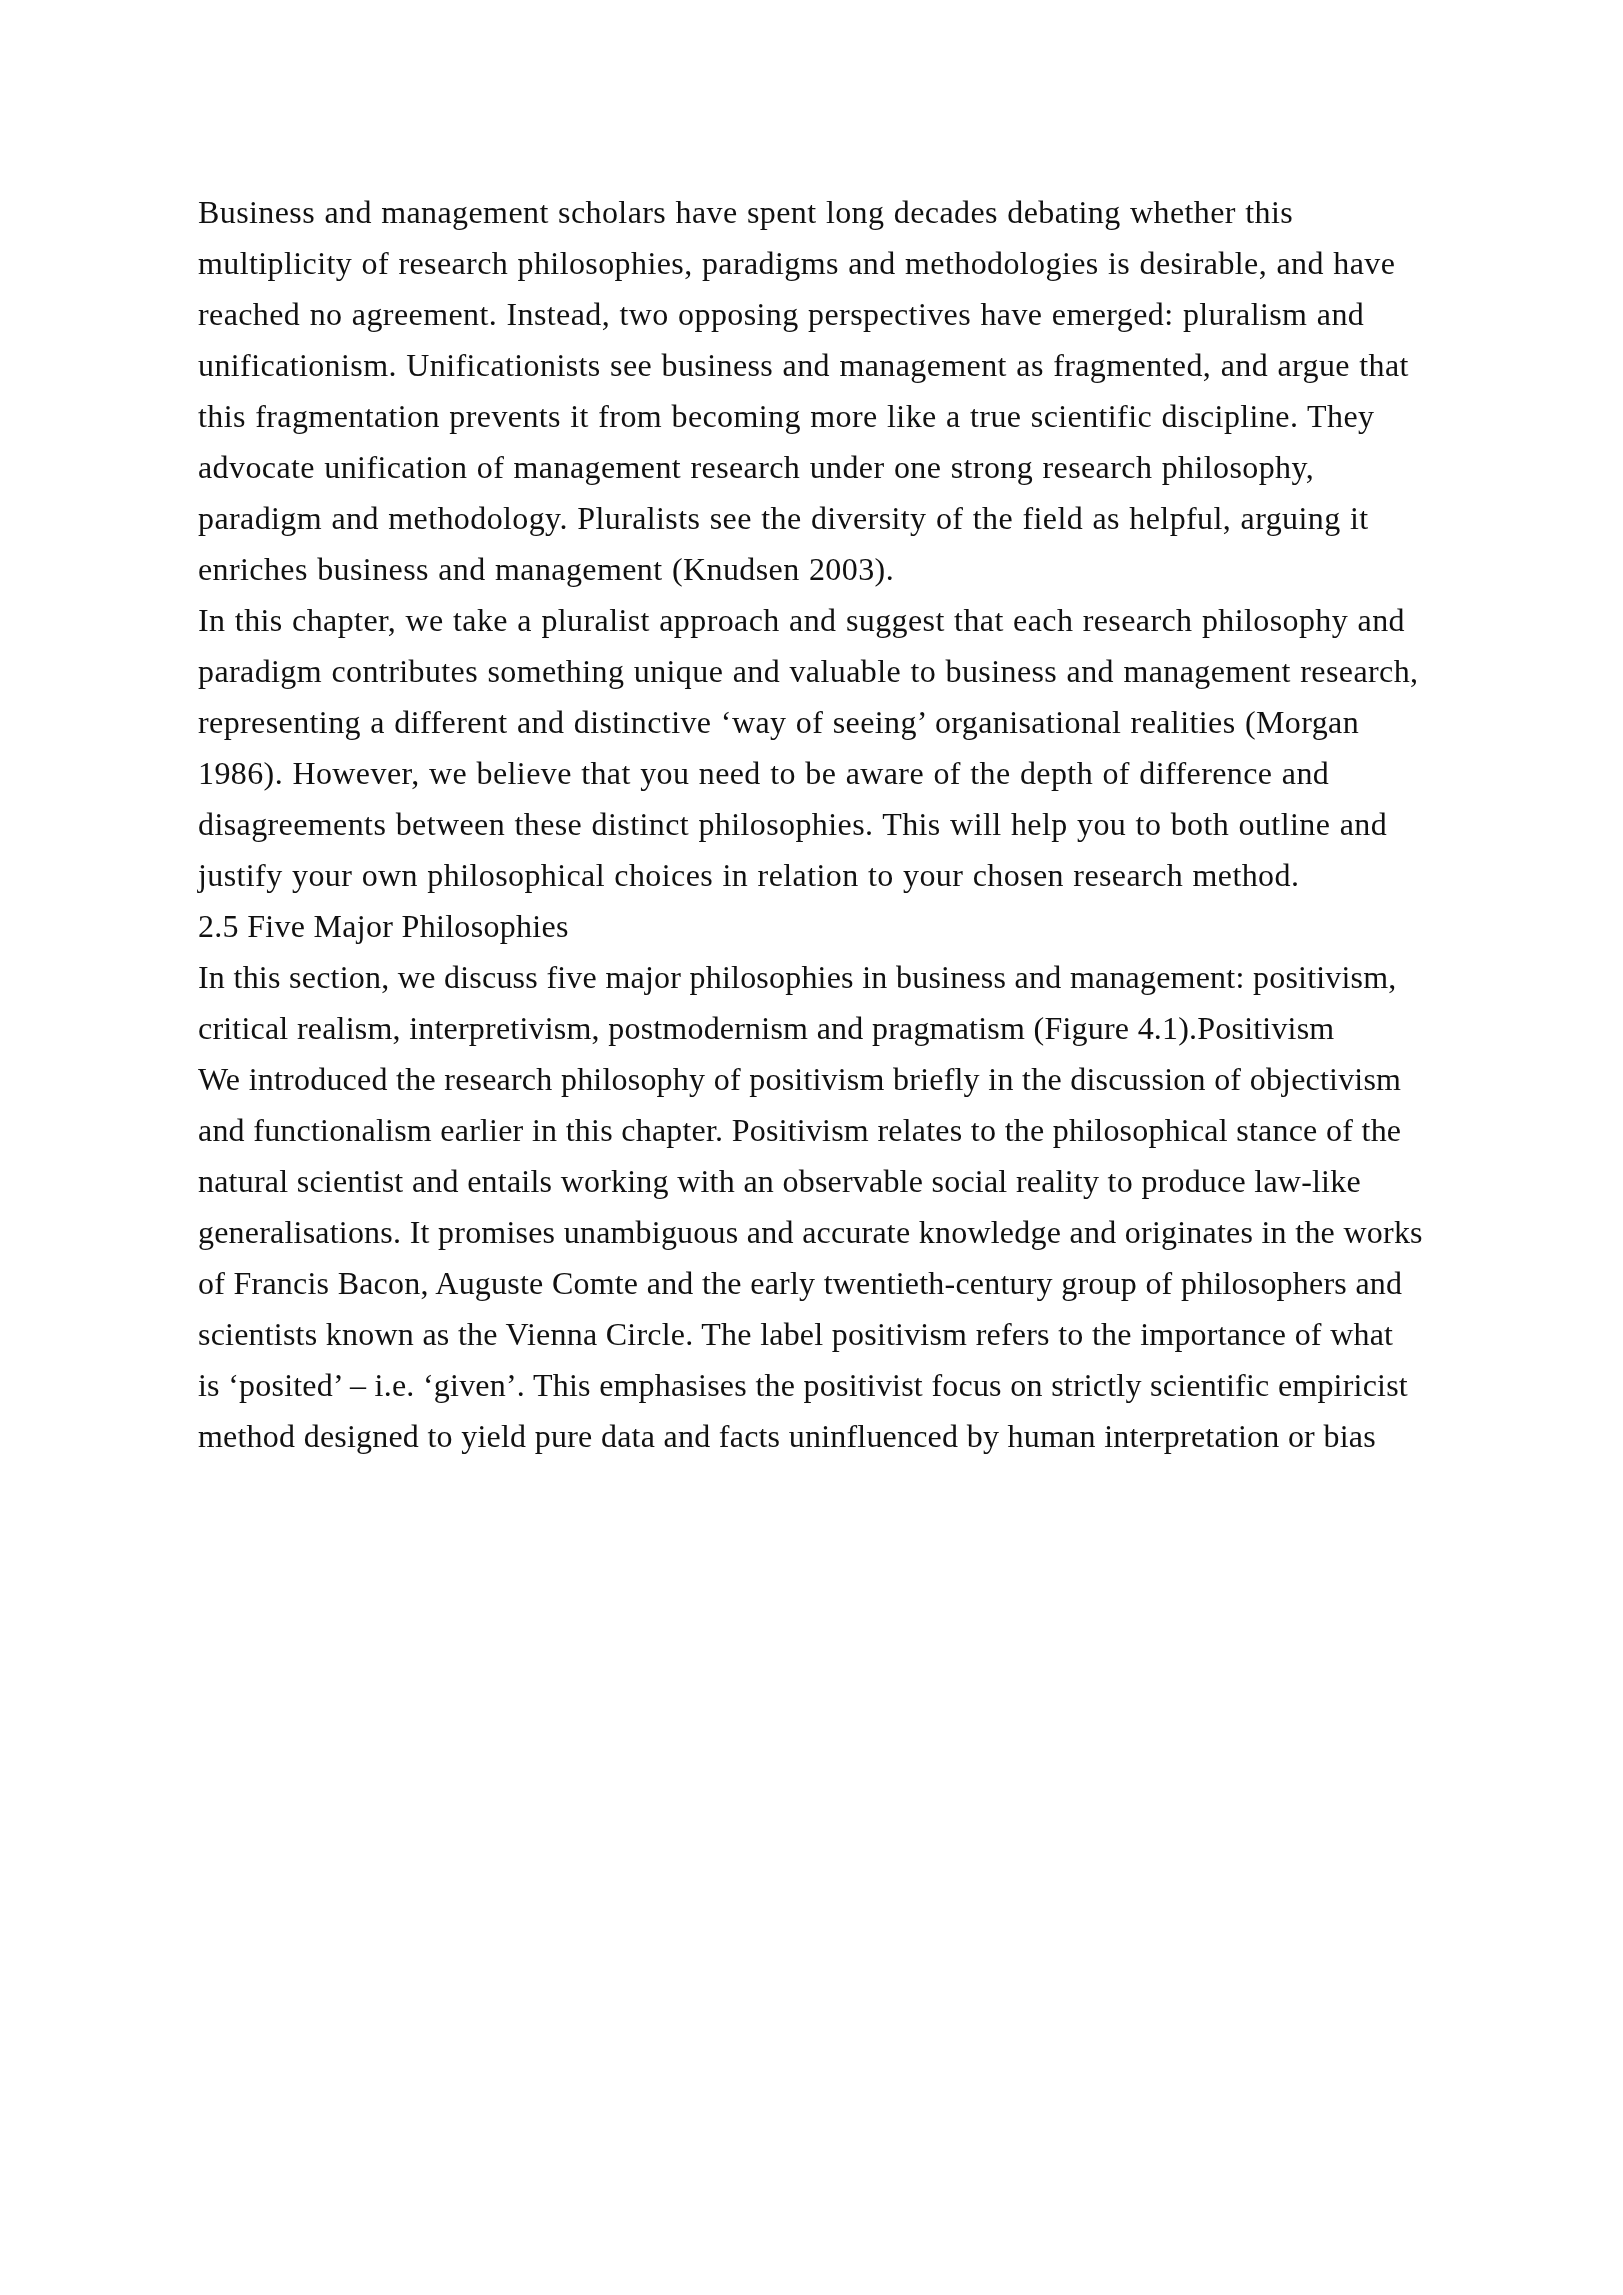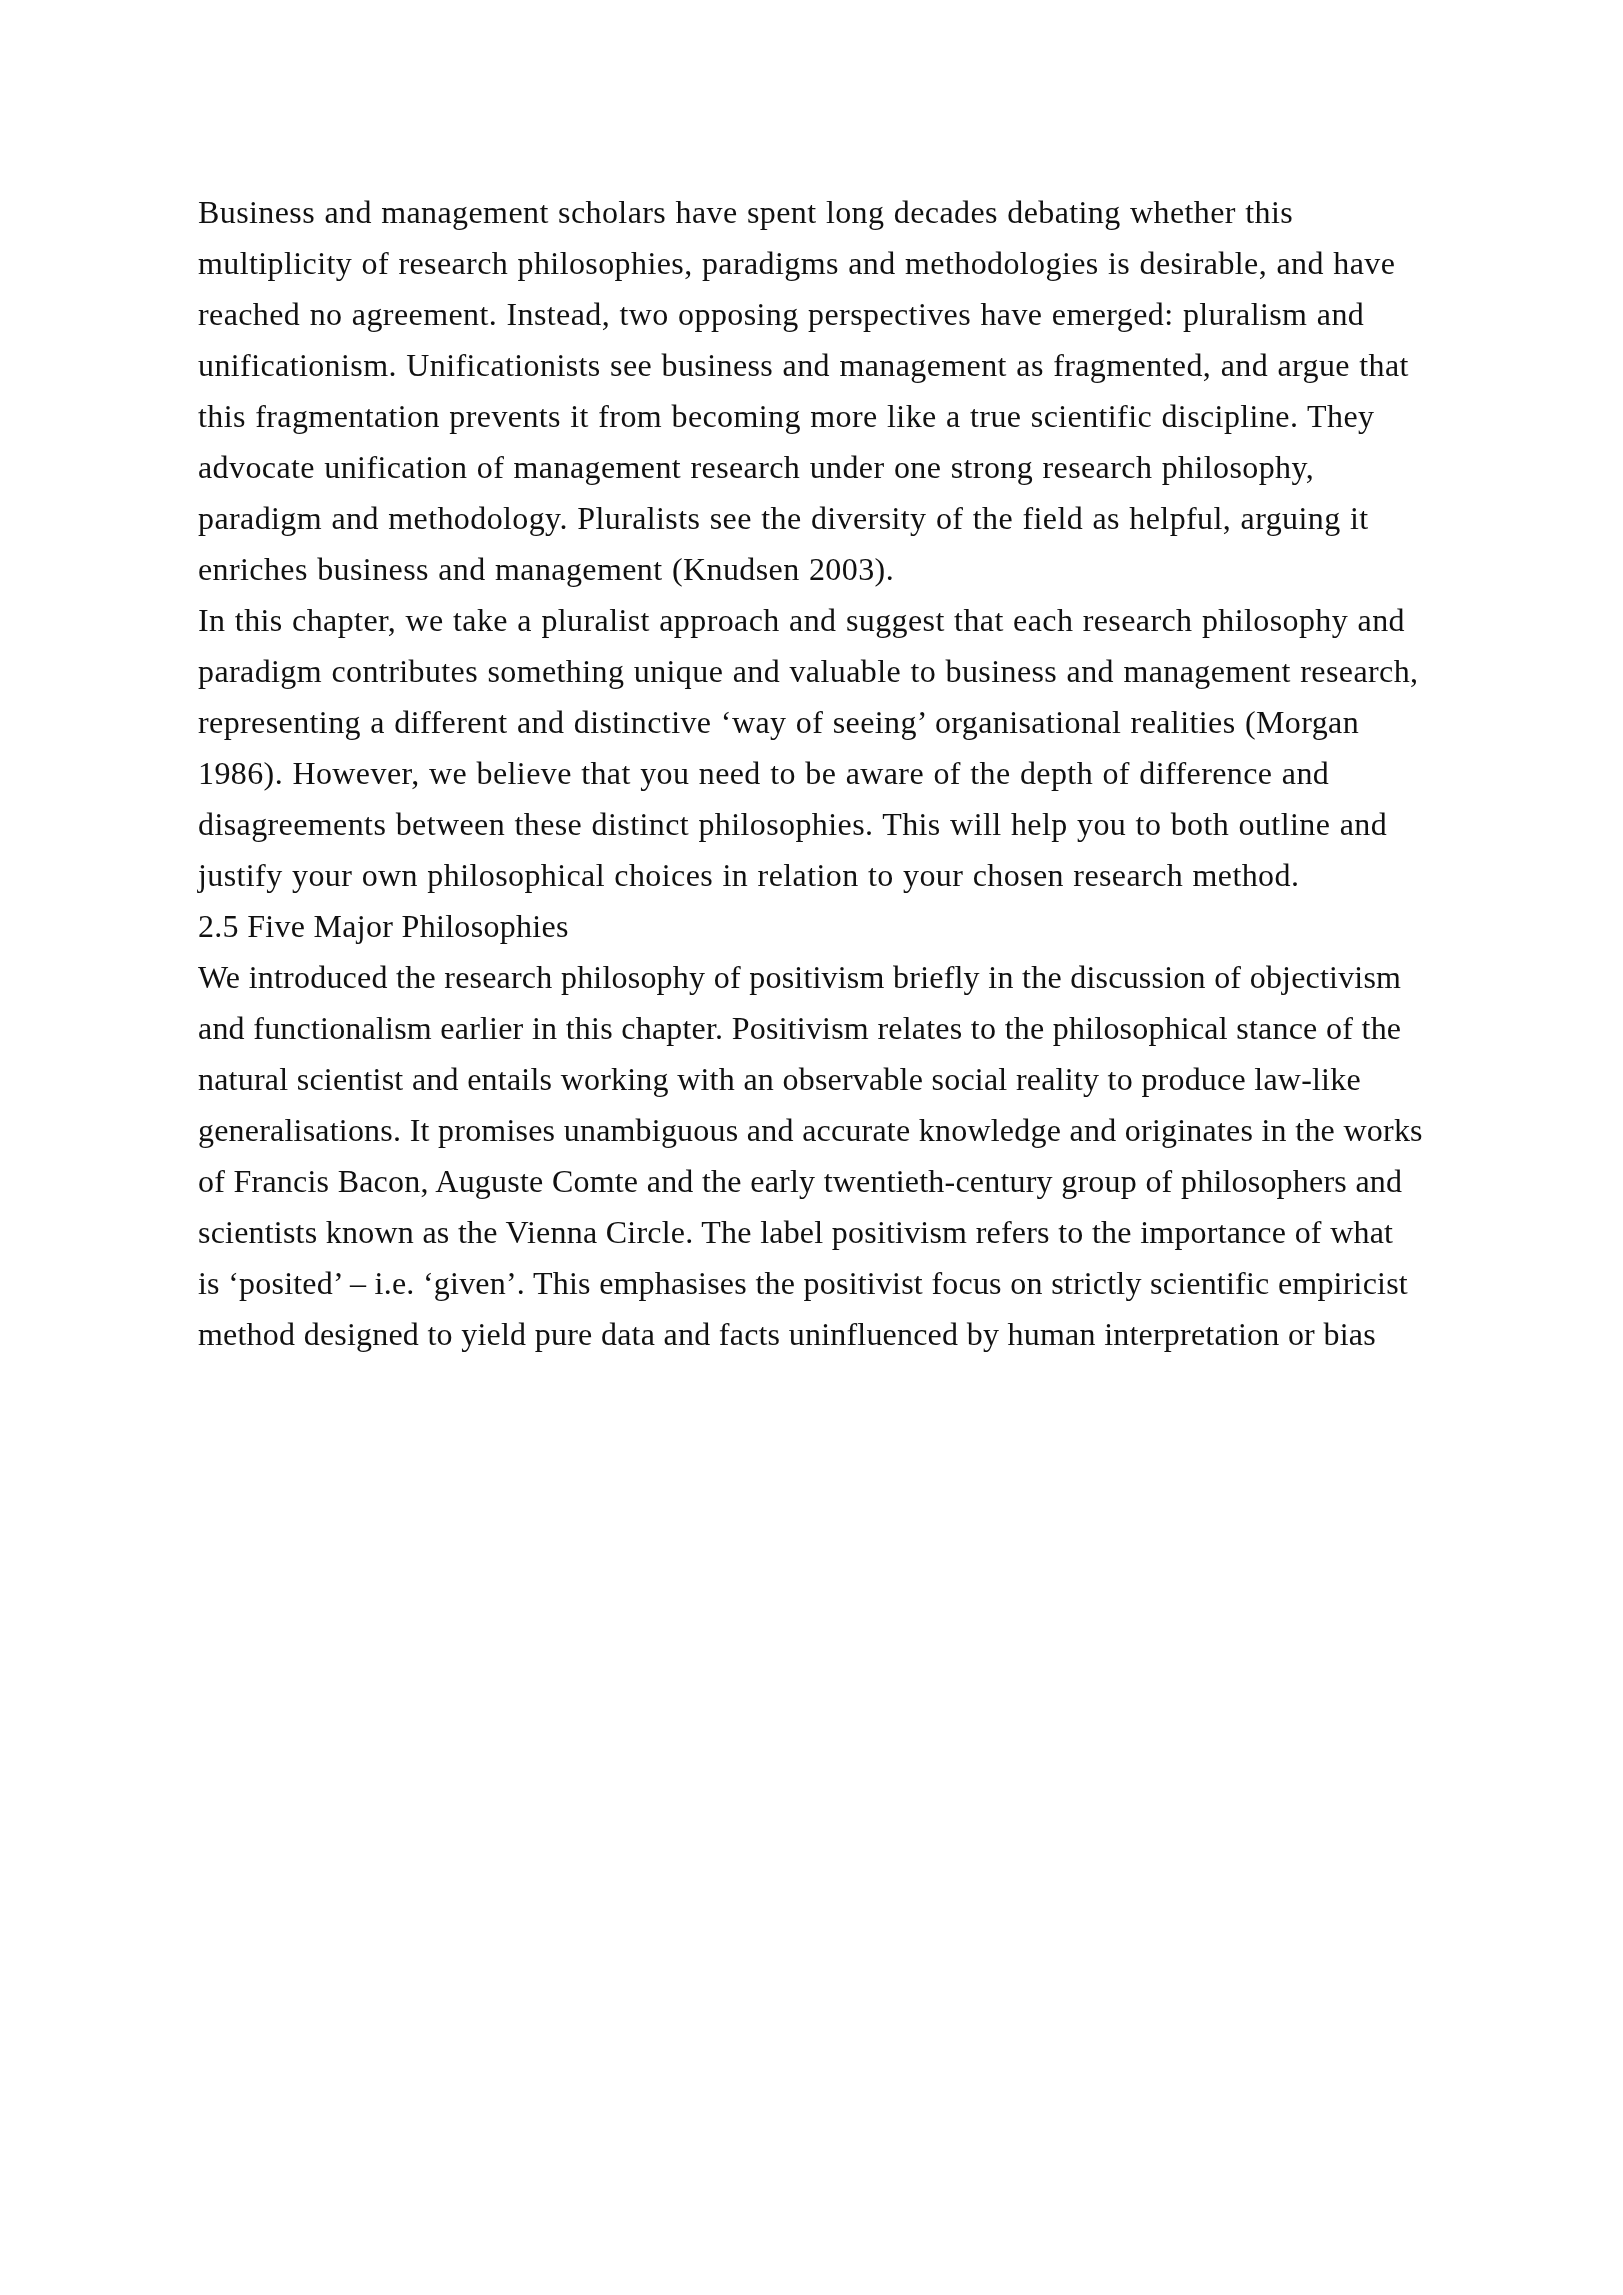--- a/index.html
+++ b/index.html
@@ -56,18 +56,19 @@
 
 <div class="page">
   <div class="text-column">
 
     <p class="para">Business and management scholars have spent long decades debating whether this multiplicity of research philosophies, paradigms and methodologies is desirable, and have reached no agreement. Instead, two opposing perspectives have emerged: pluralism and unificationism. Unificationists see business and management as fragmented, and argue that this fragmentation prevents it from becoming more like a true scientific discipline. They advocate unification of management research under one strong research philosophy, paradigm and methodology. Pluralists see the diversity of the field as helpful, arguing it enriches business and management (Knudsen 2003).</p>
 
     <p class="para">In this chapter, we take a pluralist approach and suggest that each research philosophy and paradigm contributes something unique and valuable to business and management research, representing a different and distinctive ‘way of seeing’ organisational realities (Morgan 1986). However, we believe that you need to be aware of the depth of difference and disagreements between these distinct philosophies. This will help you to both outline and justify your own philosophical choices in relation to your chosen research method.</p>
 
     <h2 class="heading">2.5 Five Major Philosophies</h2>
 
+    <p class="para tight">In this section, we discuss five major philosophies in business and management: positivism, critical realism, interpretivism, postmodernism and pragmatism (Figure 4.1).Positivism</p>
 
     <p class="para tight">We introduced the research philosophy of positivism briefly in the discussion of objectivism and functionalism earlier in this chapter. Positivism relates to the philosophical stance of the natural scientist and entails working with an observable social reality to produce law-like generalisations. It promises unambiguous and accurate knowledge and originates in the works of Francis Bacon, Auguste Comte and the early twentieth-century group of philosophers and scientists known as the Vienna Circle. The label positivism refers to the importance of what is ‘posited’ – i.e. ‘given’. This emphasises the positivist focus on strictly scientific empiricist method designed to yield pure data and facts uninfluenced by human interpretation or bias</p>
 
   </div>
 </div>
 
 
 </body></html>

